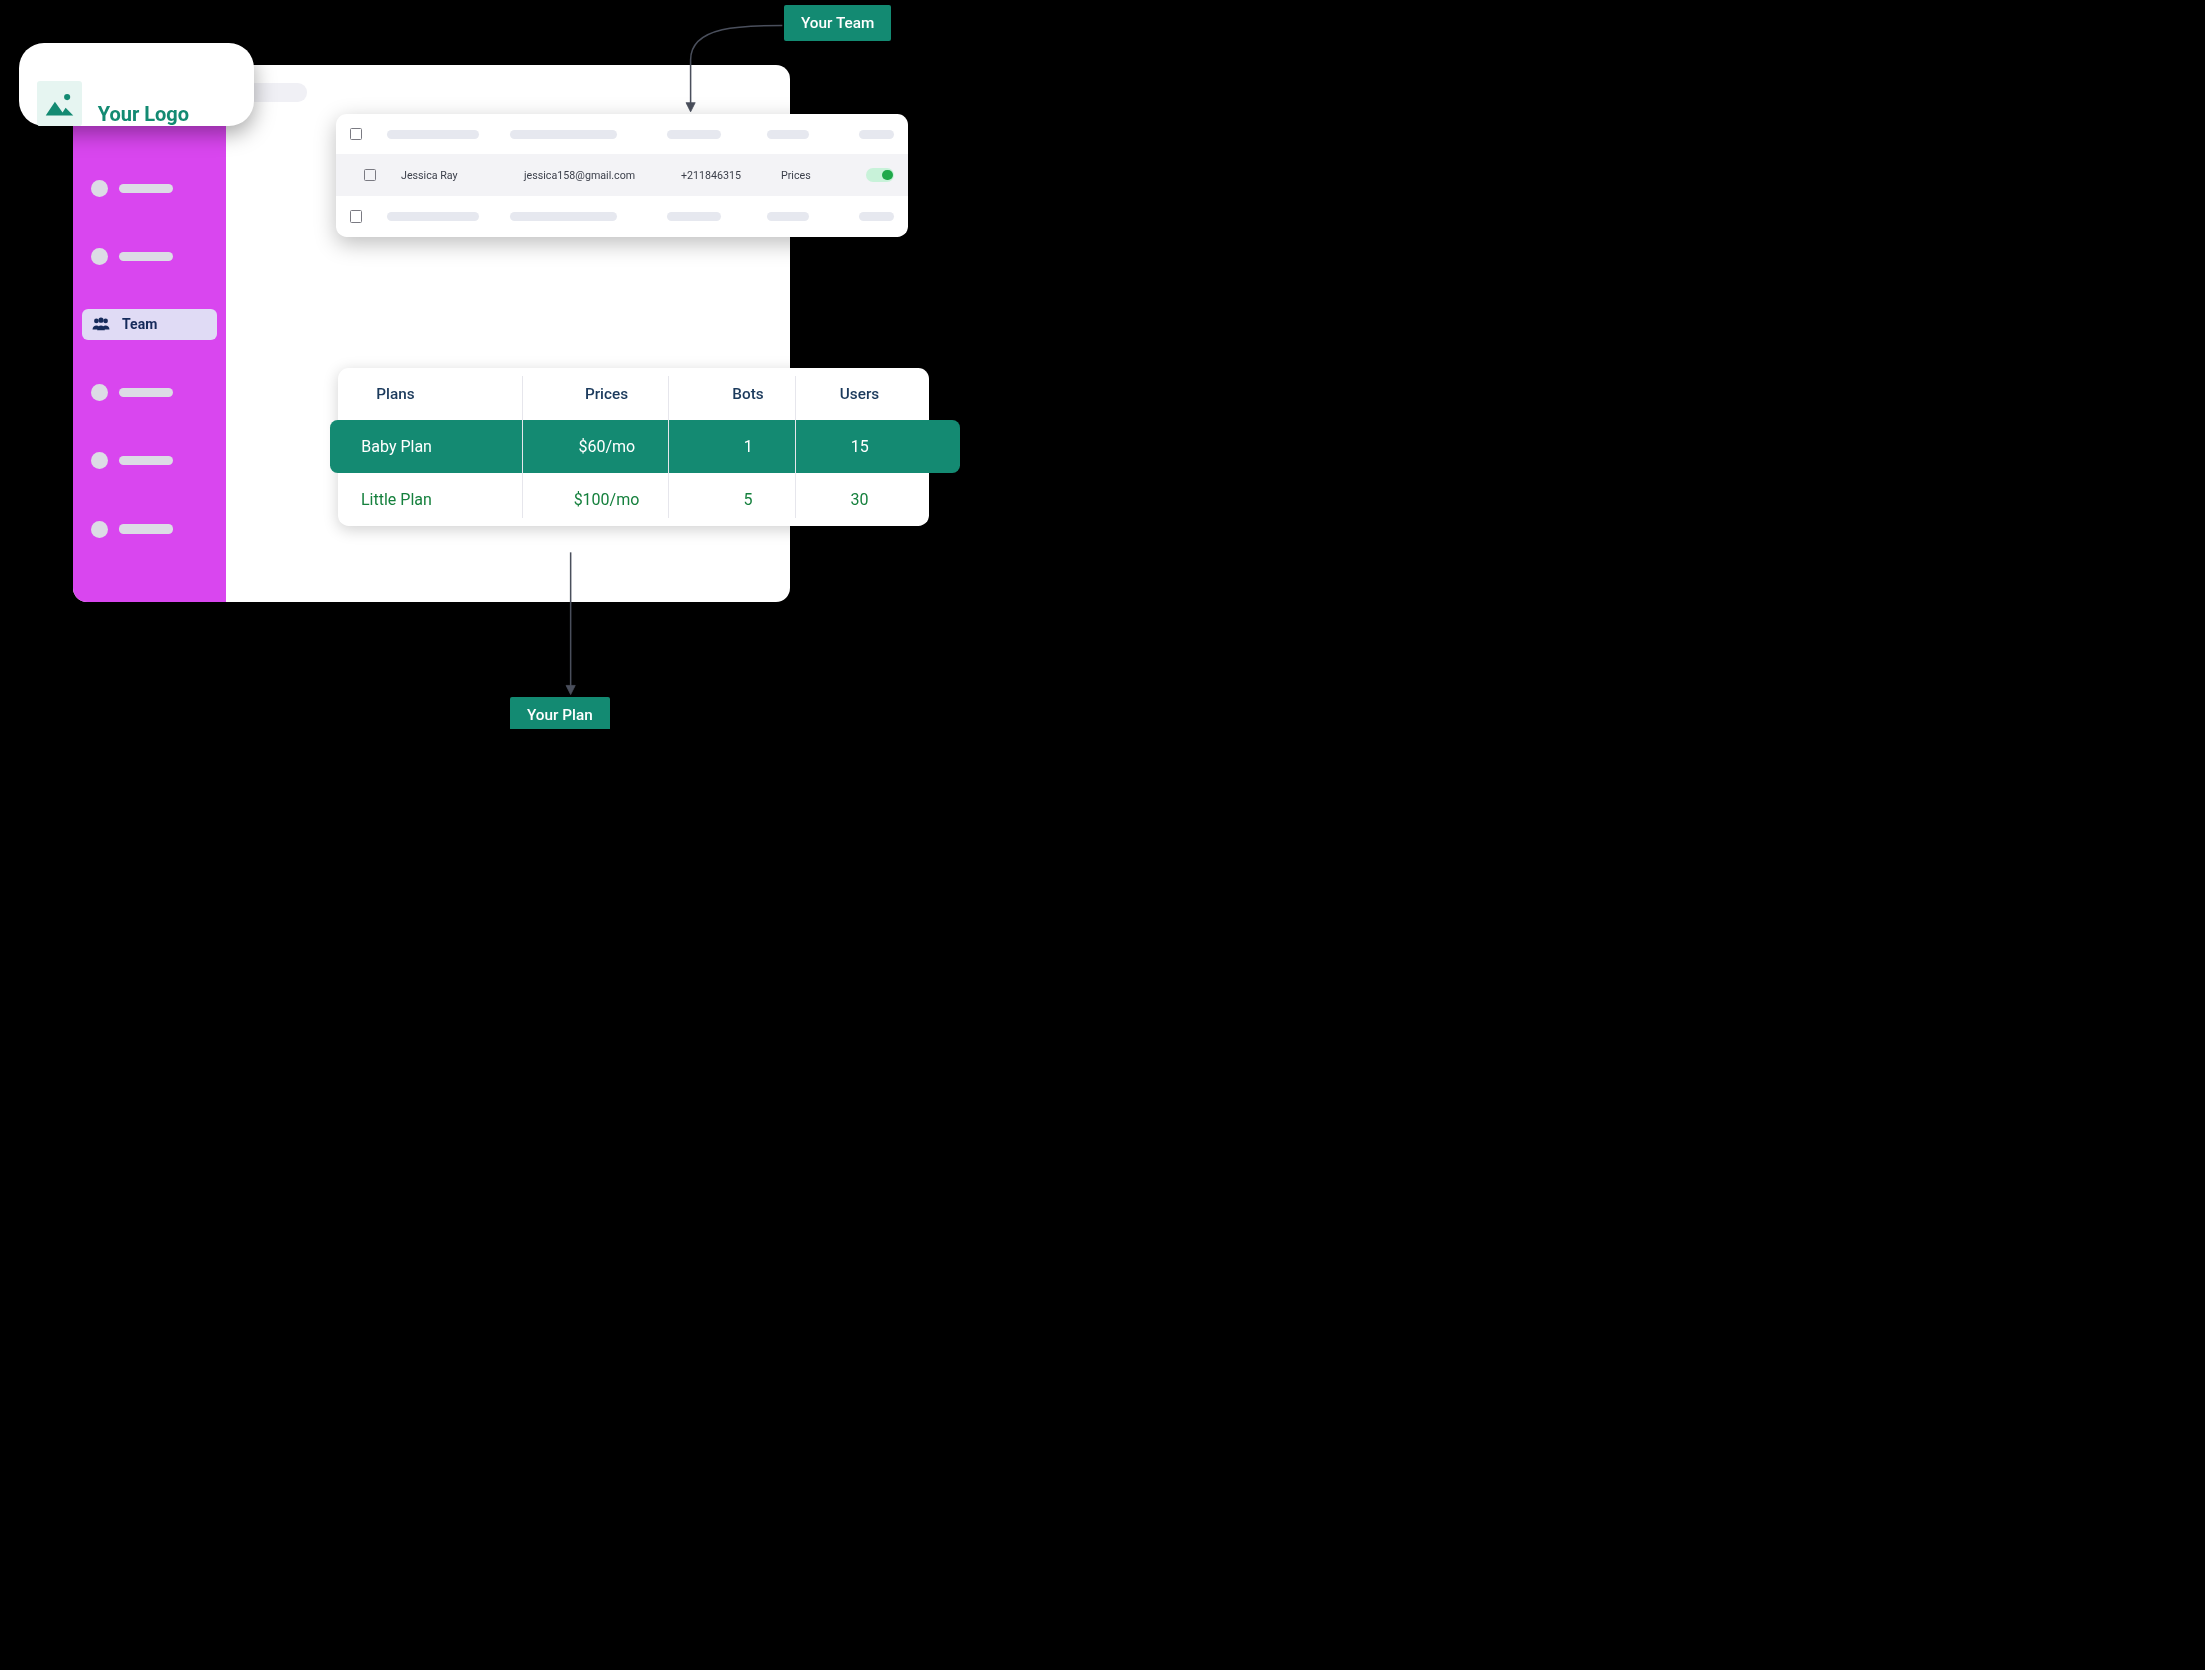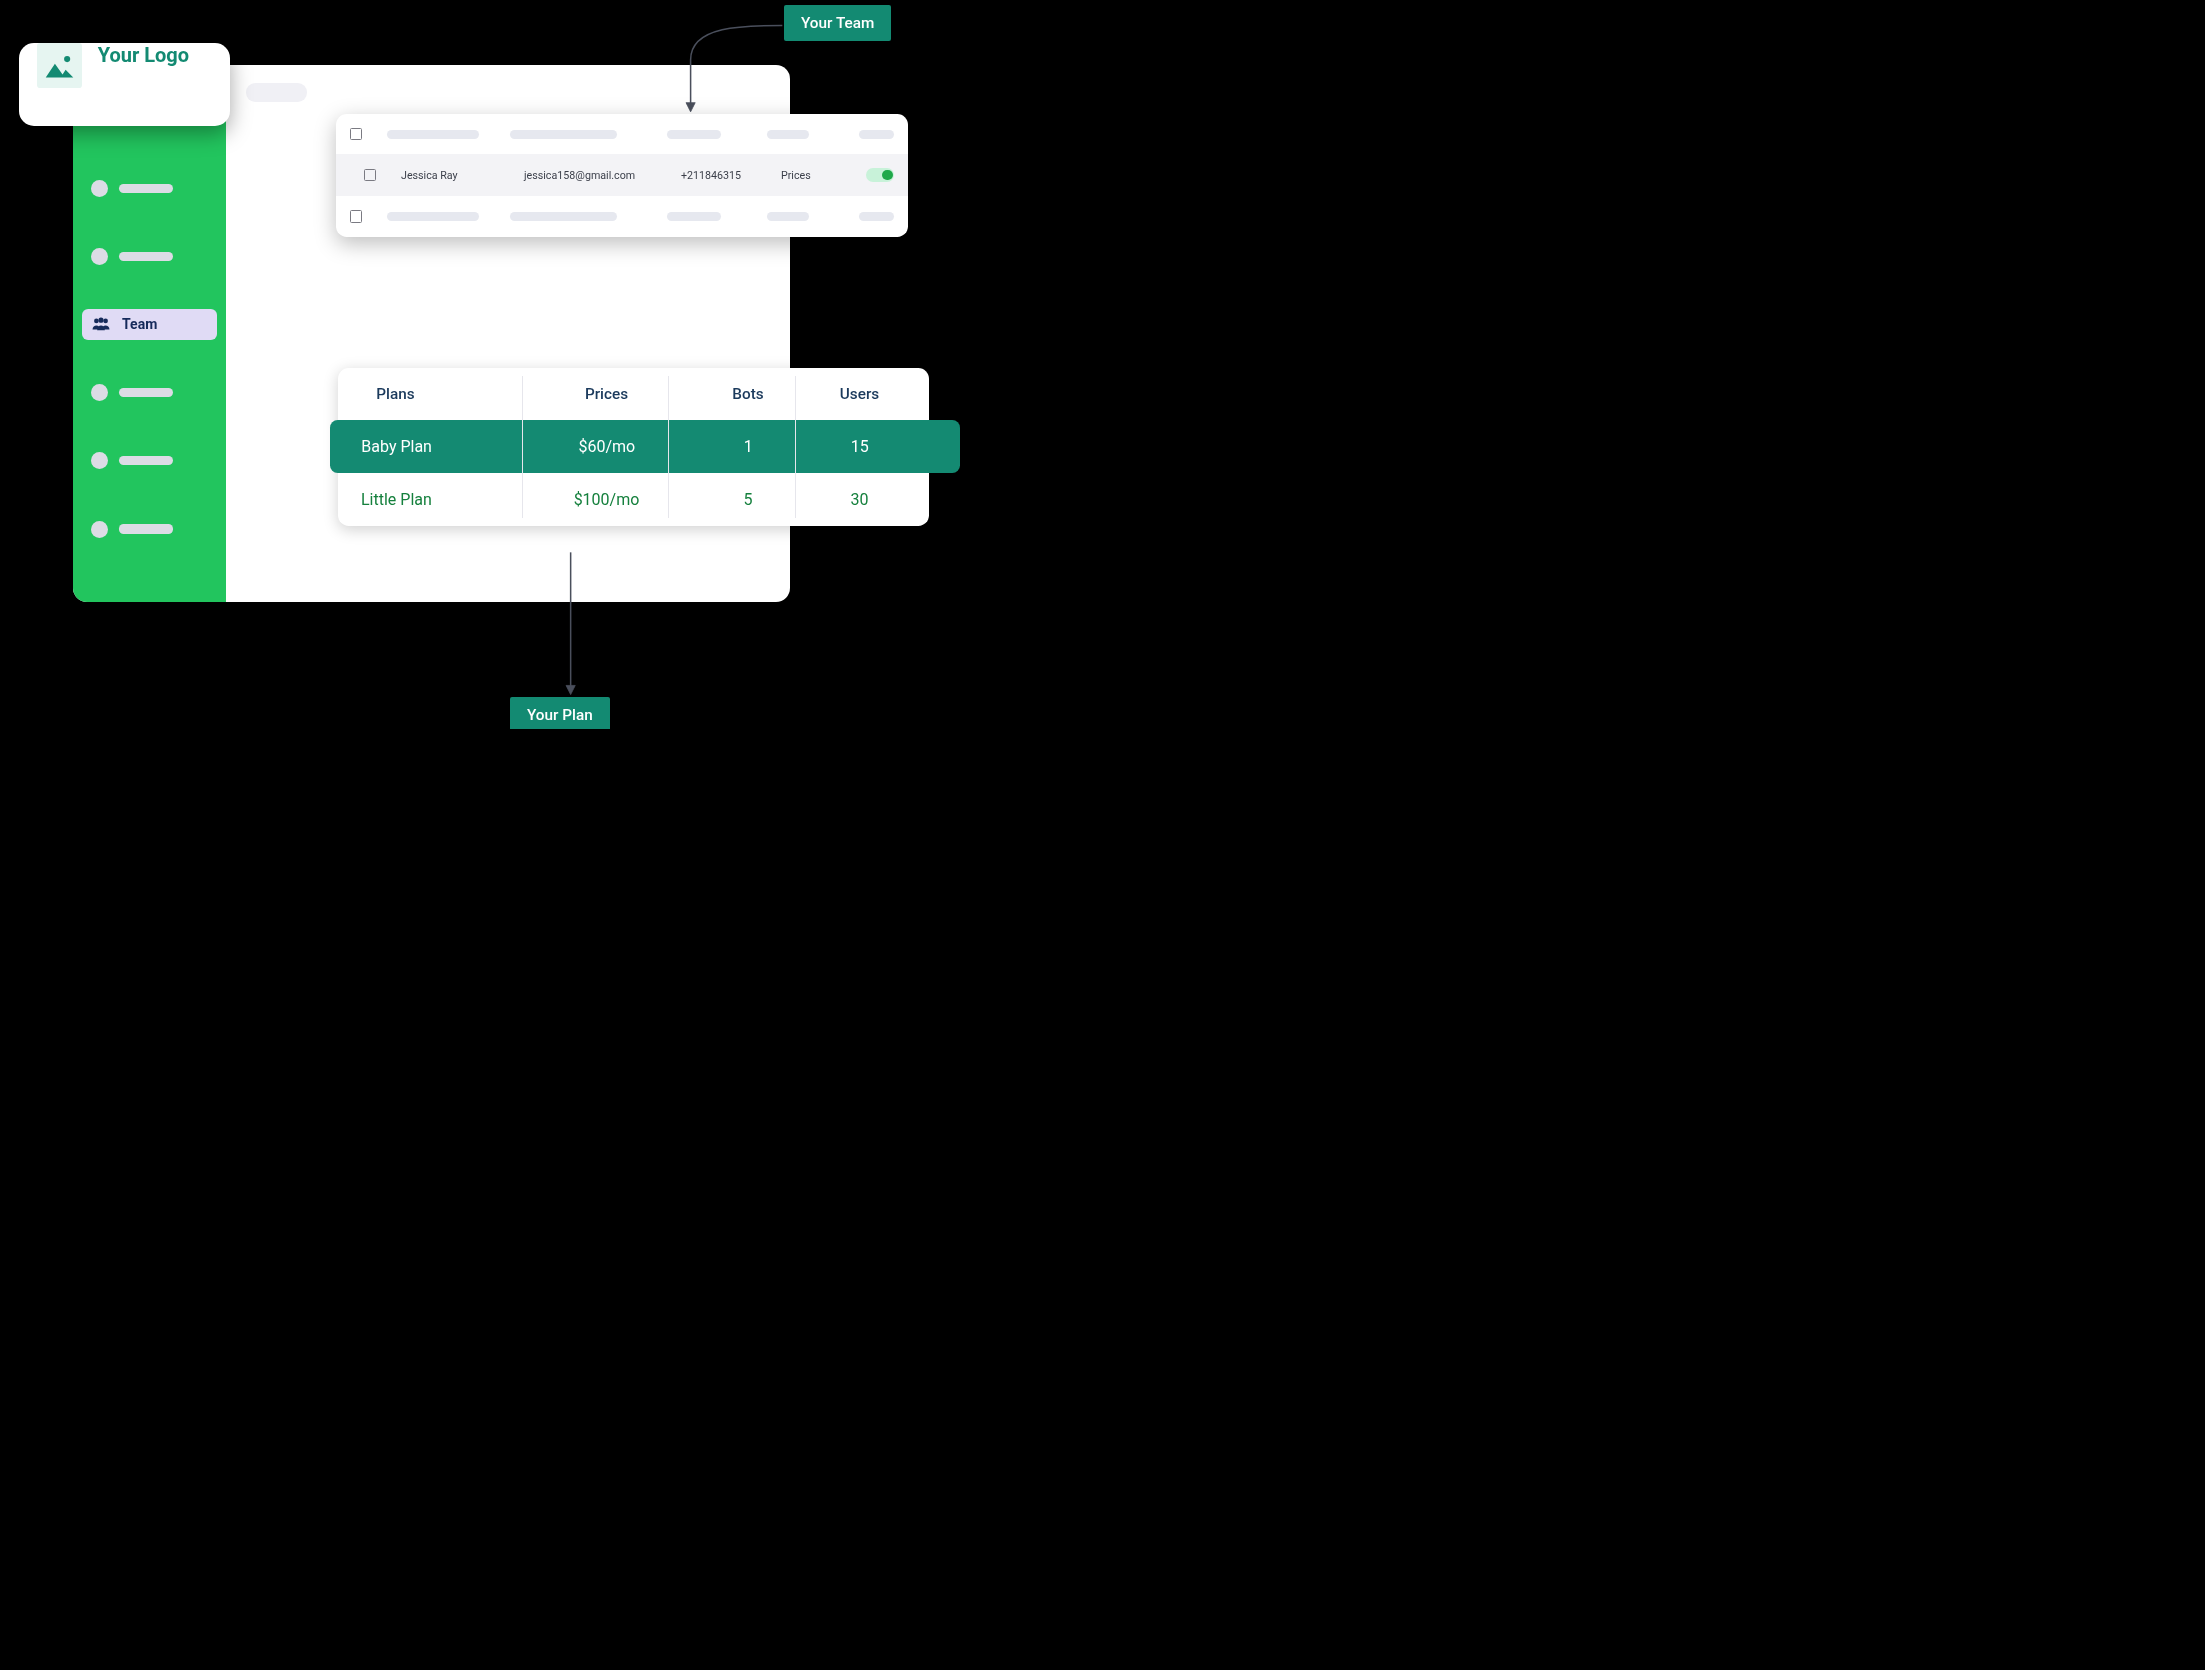--- a/index.html
+++ b/index.html
@@ -22,21 +22,21 @@
     background: #fff;
     border-radius: 14px;
     filter: drop-shadow(0 6.1px 18.4px rgba(0,0,0,0.25));
     display: flex;
     overflow: visible;
   }
 
   
   .sidebar {
     width: 153px;
-    background: #22c55e;
+    background: #d946ef;
     border-top-left-radius: 14px;
     border-bottom-left-radius: 14px;
     padding: 107px 9.2px 15.3px 9.2px;
     display: flex;
     flex-direction: column;
     gap: 36px;
   }
   .sidebar-item {
     display: flex;
     align-items: center;
@@ -80,27 +80,27 @@
     height: 18.4px;
     background: #f0f0f5;
     border-radius: 9.2px;
   }
 
   
   .logo-card {
     position: absolute;
     left: 19px;
     top: 43px;
-    width: 211px;
+    width: 235px;
     height: 83px;
     background: #fff;
-    border-radius: 15px;
+    border-radius: 25px;
     box-shadow: 0 7.7px 21.5px rgba(0,0,0,0.35);
     display: flex;
-    align-items: flex-start;
+    align-items: flex-end;
     gap: 15.3px;
     padding: 0 18.4px;
     z-index: 5;
   }
   .logo-box {
     width: 45px;
     height: 45px;
     background: #e6f5f1;
     border-radius: 3.1px;
     display: flex;

